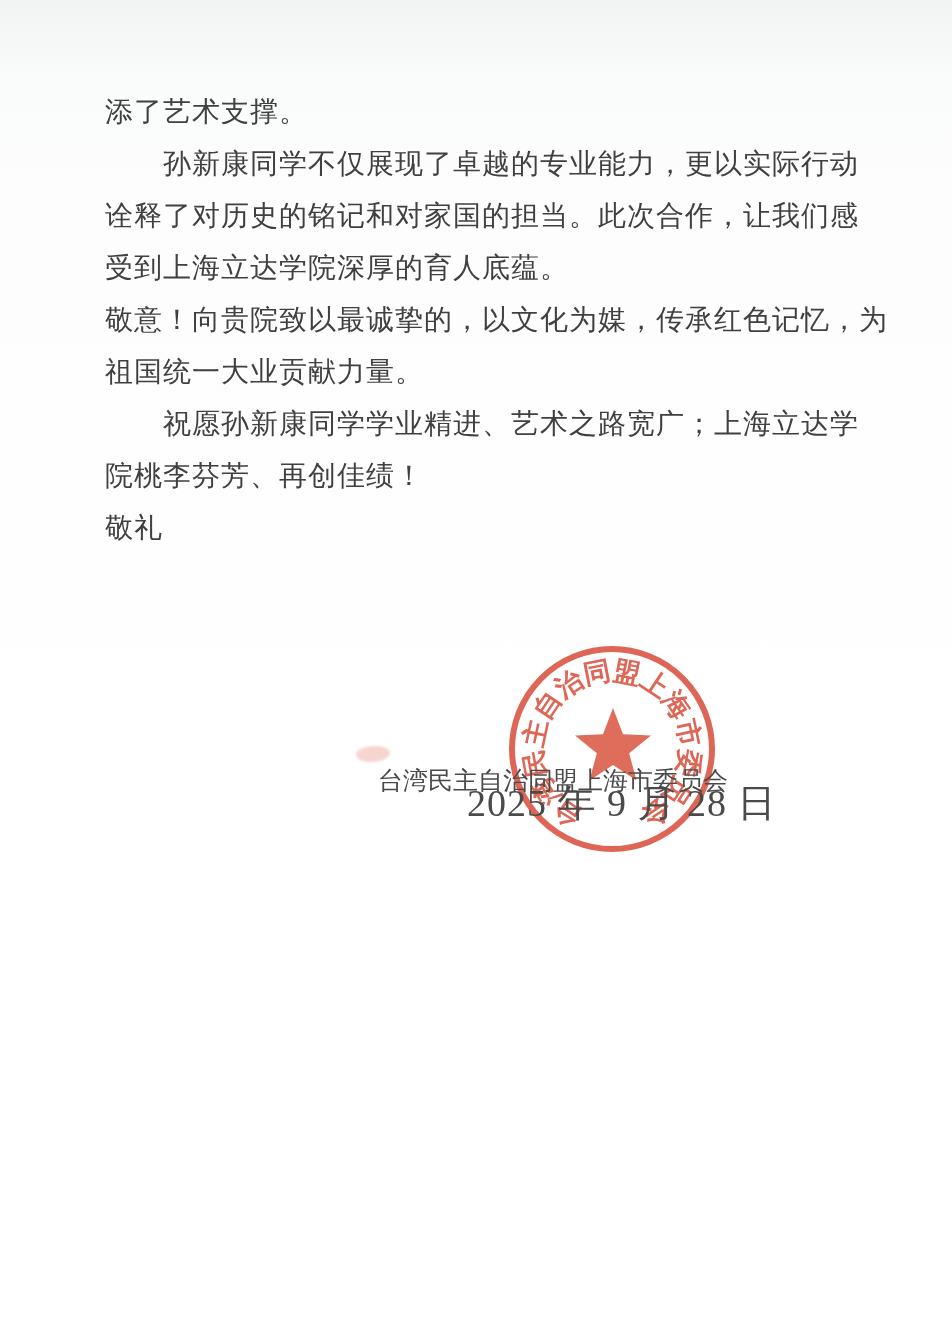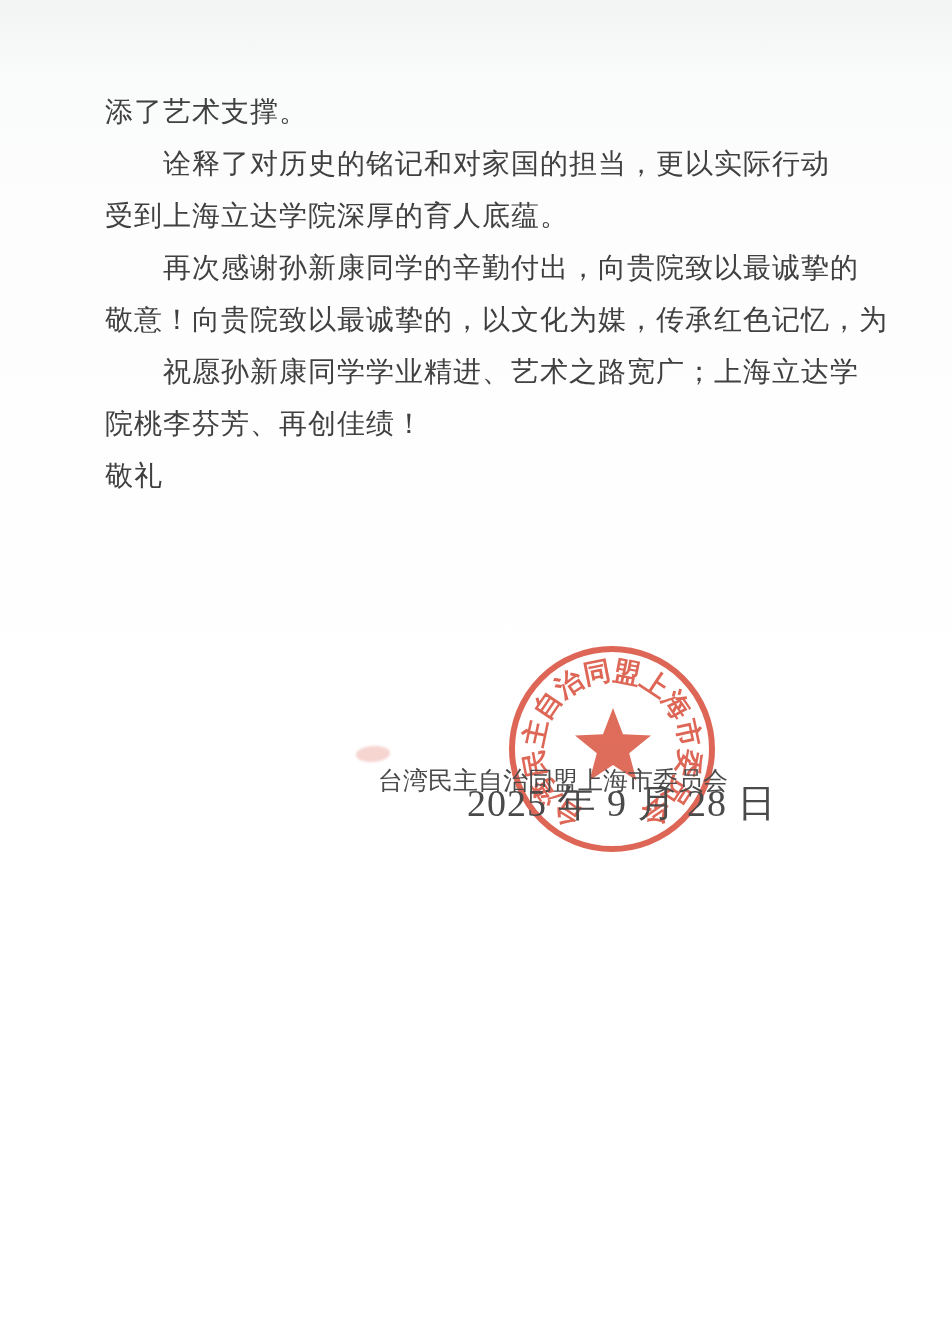--- a/index.html
+++ b/index.html
@@ -41,24 +41,25 @@
     transform:rotate(-4deg);filter:blur(1px);z-index:1;
   }
 </style>
 </head>
 <body>
 
 <div class="page">
 
   <div class="body-text">
     <div class="line">添了艺术支撑。</div>
-    <div class="line indent">诠释了对历史的铭记和对家国的担当，更以实际行动</div>
+    <div class="line indent">孙新康同学不仅展现了卓越的专业能力，更以实际行动</div>
+    <div class="line">诠释了对历史的铭记和对家国的担当。此次合作，让我们感</div>
     <div class="line">受到上海立达学院深厚的育人底蕴。</div>
-    <div class="line indent">再次感谢孙新康同学的辛勤付出，向贵院致以最诚挚的</div>
     <div class="line">敬意！向贵院致以最诚挚的，以文化为媒，传承红色记忆，为</div>
+    <div class="line">祖国统一大业贡献力量。</div>
     <div class="line indent">祝愿孙新康同学学业精进、艺术之路宽广；上海立达学</div>
     <div class="line">院桃李芬芳、再创佳绩！</div>
     <div class="line">敬礼</div>
   </div>
 
   <div class="seal-smear"></div>
 
   <div class="seal">
     <svg viewBox="0 0 220 220" xmlns="http://www.w3.org/2000/svg">
       <circle id="seal-ring" cx="110" cy="110" r="100" fill="none" stroke-width="6" stroke="#d9523f"></circle>

